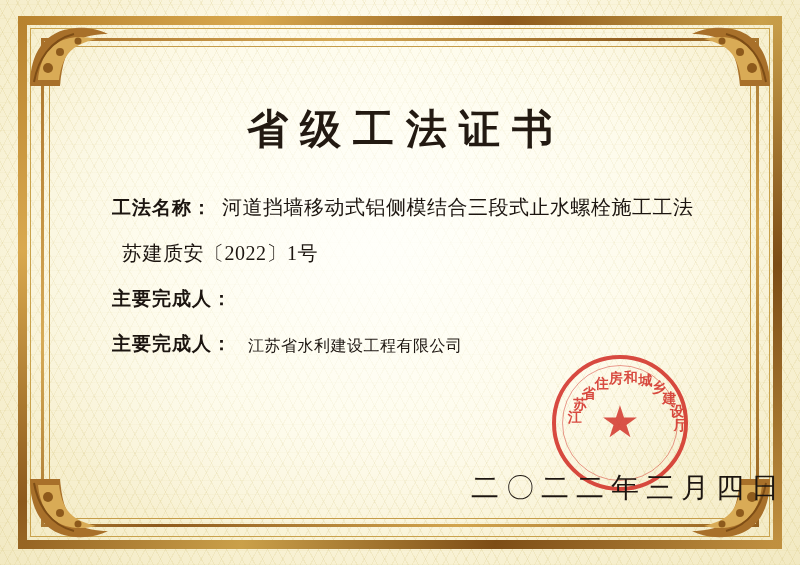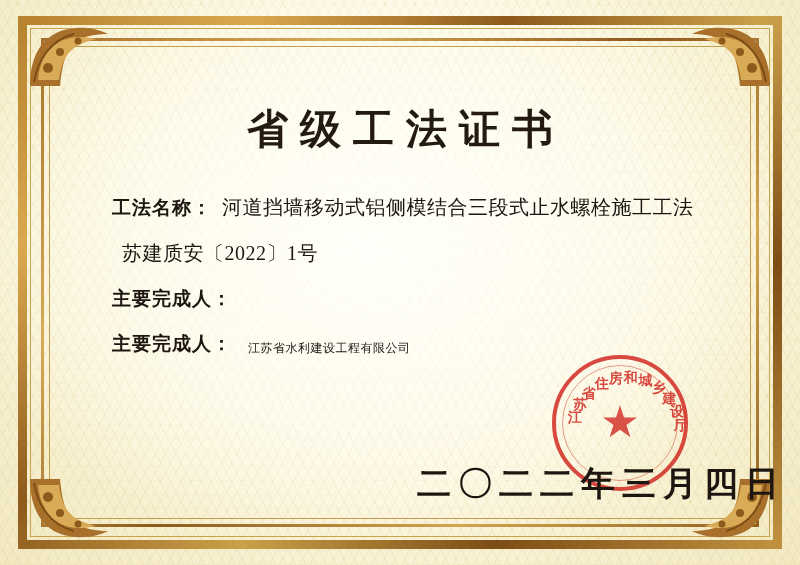--- a/index.html
+++ b/index.html
@@ -119,21 +119,21 @@
     white-space: nowrap;
   }
   .field-value {
     font-size: 20px;
     color: #1c1510;
     margin-left: 10px;
     letter-spacing: 0.5px;
     white-space: nowrap;
   }
   .field-value.small {
-    font-size: 12px;
+    font-size: 16px;
   }
   .field-row.unit .field-value { margin-left: 16px; }
 
   
   .seal {
     position: absolute;
     right: 112px;
     bottom: 74px;
     width: 128px;
     height: 128px;
@@ -171,24 +171,24 @@
     color: #d0241c;
     transform-origin: 0 0;
     white-space: nowrap;
   }
 
   
   .date-line {
     position: absolute;
     right: 14px;
     bottom: 58px;
-    font-size: 34px;
+    font-size: 28px;
     letter-spacing: 7px;
     color: #1c1510;
-    font-weight: 700;
+    font-weight: 400;
   }
 </style>
 </head>
 <body>
 
 <div class="certificate">
   <div class="paper-pattern"></div>
   <div class="paper-glow"></div>
 
   <div class="frame-outer"></div>

